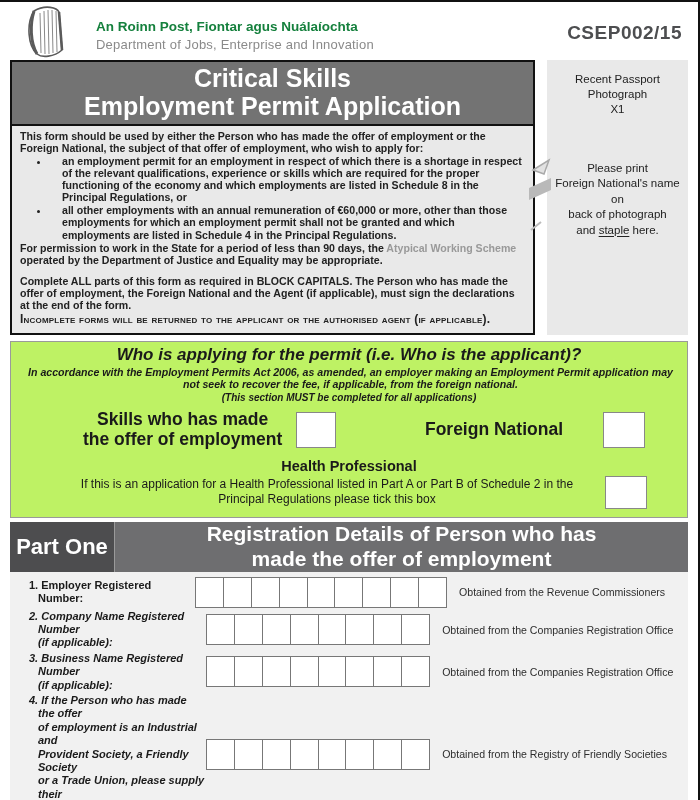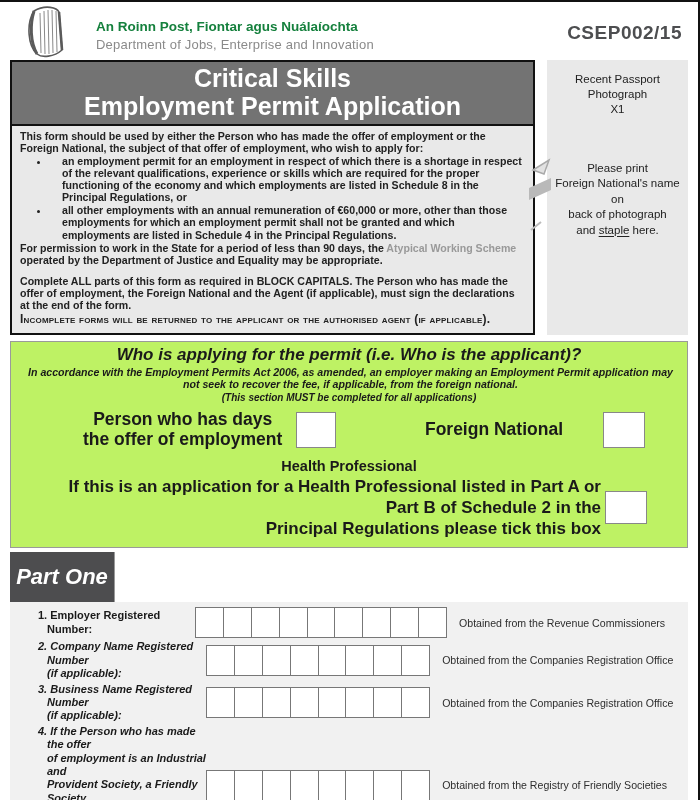--- a/index.html
+++ b/index.html
@@ -39,30 +39,30 @@
   .who-h{font-weight:bold;font-style:italic;font-size:17px;}
   .who-s1{font-weight:bold;font-style:italic;font-size:10.6px;line-height:1.22;width:655px;margin:1px auto 0;}
   .who-s2{font-weight:bold;font-style:italic;font-size:10px;margin-top:1px;}
   .who-opts{display:flex;align-items:center;margin:7px 30px 0 60px;}
   .opt-label{font-weight:bold;font-size:17.5px;line-height:1.12;white-space:pre-line;text-align:center;}
   .cb{background:#fff;border:1.5px solid #888;box-sizing:border-box;}
   .cb-opt1{width:40px;height:36px;margin-left:14px;}
   .cb-opt2{width:42px;height:36px;margin-left:40px;}
   .who-health-h{font-weight:bold;font-size:14.5px;margin-top:8px;}
   .health-row{display:flex;align-items:center;margin:2px 28px 0 30px;}
-  .health-text{flex:1;font-weight:bold;font-size:17px;line-height:1.25;white-space:pre-line;text-align:right;}
+  .health-text{flex:1;font-weight:normal;font-size:12px;line-height:1.25;white-space:pre-line;text-align:center;}
   .cb-health{width:42px;height:33px;flex:none;margin-left:4px;}
   
   .p1{display:flex;margin:4px 10px 0;height:50px;}
-  .p1-label{width:104px;flex:none;background:#4d4d4f;color:#fff;font-weight:bold;font-size:22px;display:flex;align-items:center;justify-content:center;border-right:1px solid #9a9a9a;font-style:italic;}
+  .p1-label{width:104px;flex:none;background:#4d4d4f;color:#fff;font-weight:bold;font-size:22px;display:flex;align-items:center;justify-content:center;border-right:1px solid #9a9a9a;}
   .p1-title{flex:1;background:#6e6e70;color:#fff;font-weight:bold;font-size:21px;line-height:1.15;display:flex;align-items:center;justify-content:center;text-align:center;white-space:pre-line;}
   
   .fields{margin:0 10px;background:#f1f1f1;padding:5px 0 6px;}
   .frow{display:flex;align-items:center;margin-bottom:2px;}
-  .flabel{font-weight:bold;font-size:11px;line-height:1.22;box-sizing:border-box;padding-left:28px;}
+  .flabel{font-weight:bold;font-size:11px;line-height:1.22;box-sizing:border-box;padding-left:19px;}
   .flabel span{display:block;padding-left:9px;text-indent:-9px;white-space:pre-line;}
   .w1{width:185px;flex:none;}
   .w2{width:196px;flex:none;font-style:italic;}
   .cells{display:flex;flex:none;border:1px solid #777;background:#fff;}
   .cell{width:26.9px;height:29px;border-right:1px solid #777;background:#fff;}
   .cell:last-child{border-right:none;}
   .fnote{font-size:10.6px;color:#2e2e2e;padding-left:12px;}
 </style>
 </head>
 <body>
@@ -126,37 +126,39 @@
 back of photograph
 and </span><u>staple</u><span> here.</span></div>
     </div>
   </div>
 
   <div class="who">
     <div class="who-h">Who is applying for the permit (i.e. Who is the applicant)?</div>
     <div class="who-s1">In accordance with the Employment Permits Act 2006, as amended, an employer making an Employment Permit application may not seek to recover the fee, if applicable, from the foreign national.</div>
     <div class="who-s2">(This section MUST be completed for all applications)</div>
     <div class="who-opts">
-      <div class="opt-label">Person who has days
+      <div class="opt-label">Skills who has made
 the offer of employment</div>
       <div class="cb cb-opt1"></div>
       <div style="flex:1"></div>
       <div class="opt-label">Foreign National</div>
       <div class="cb cb-opt2"></div>
     </div>
     <div class="who-health-h">Health Professional</div>
     <div class="health-row">
       <div class="health-text">If this is an application for a Health Professional listed in Part A or Part B of Schedule 2 in the
 Principal Regulations please tick this box</div>
       <div class="cb cb-health"></div>
     </div>
   </div>
 
   <div class="p1">
     <div class="p1-label">Part One</div>
+    <div class="p1-title">Registration Details of Person who has
+made the offer of employment</div>
   </div>
 
   <div class="fields">
 
     <div class="frow">
       <div class="flabel w1">
           <span>1. Employer Registered Number:</span>
         </div>
       <div class="cells">
         <div class="cell"></div>

